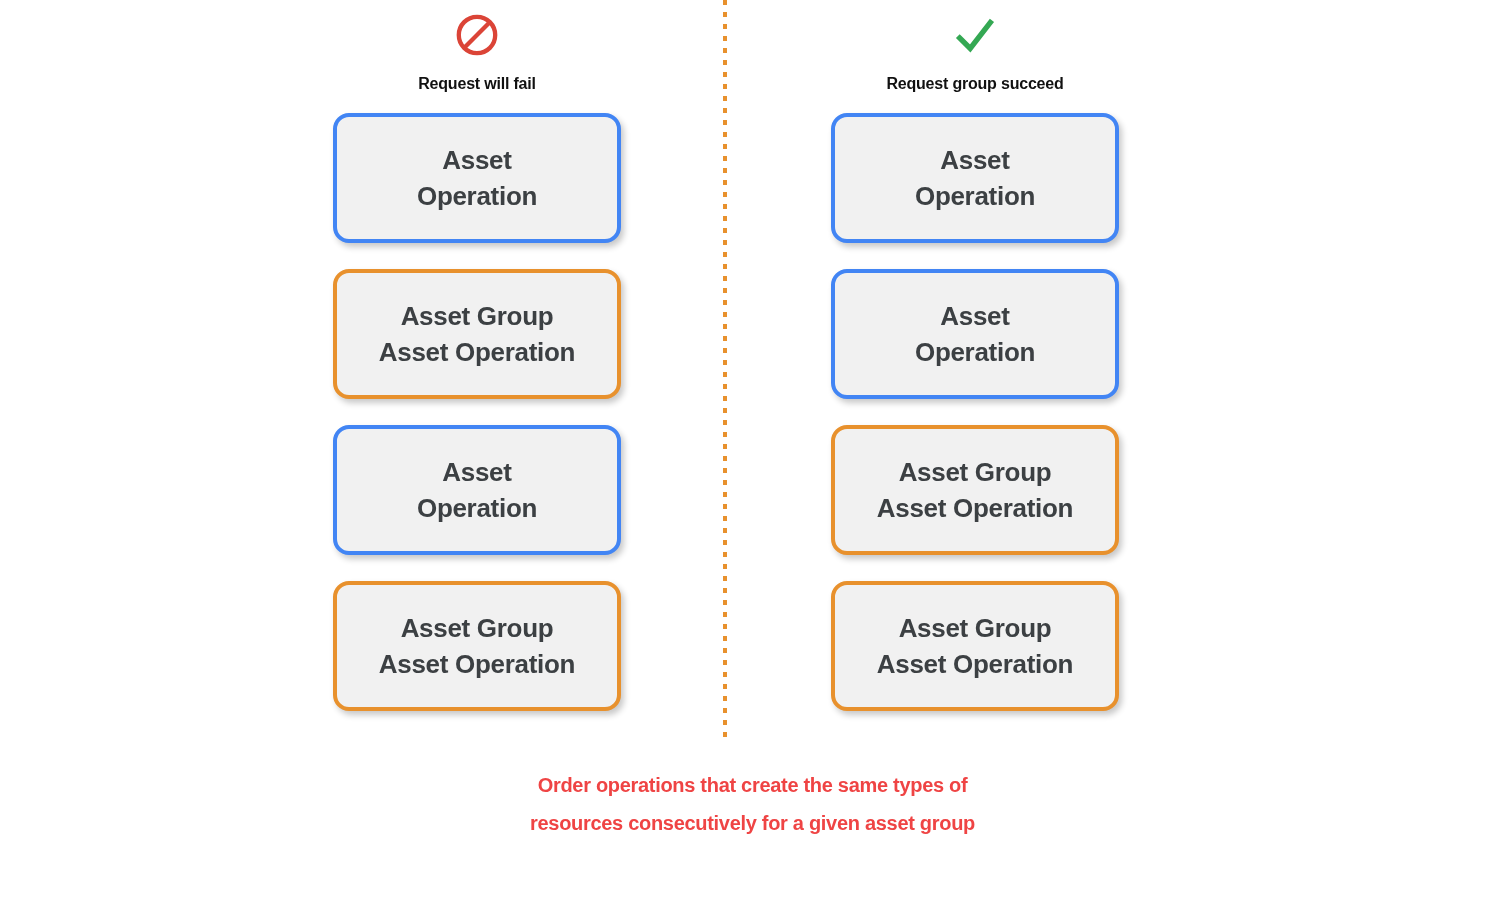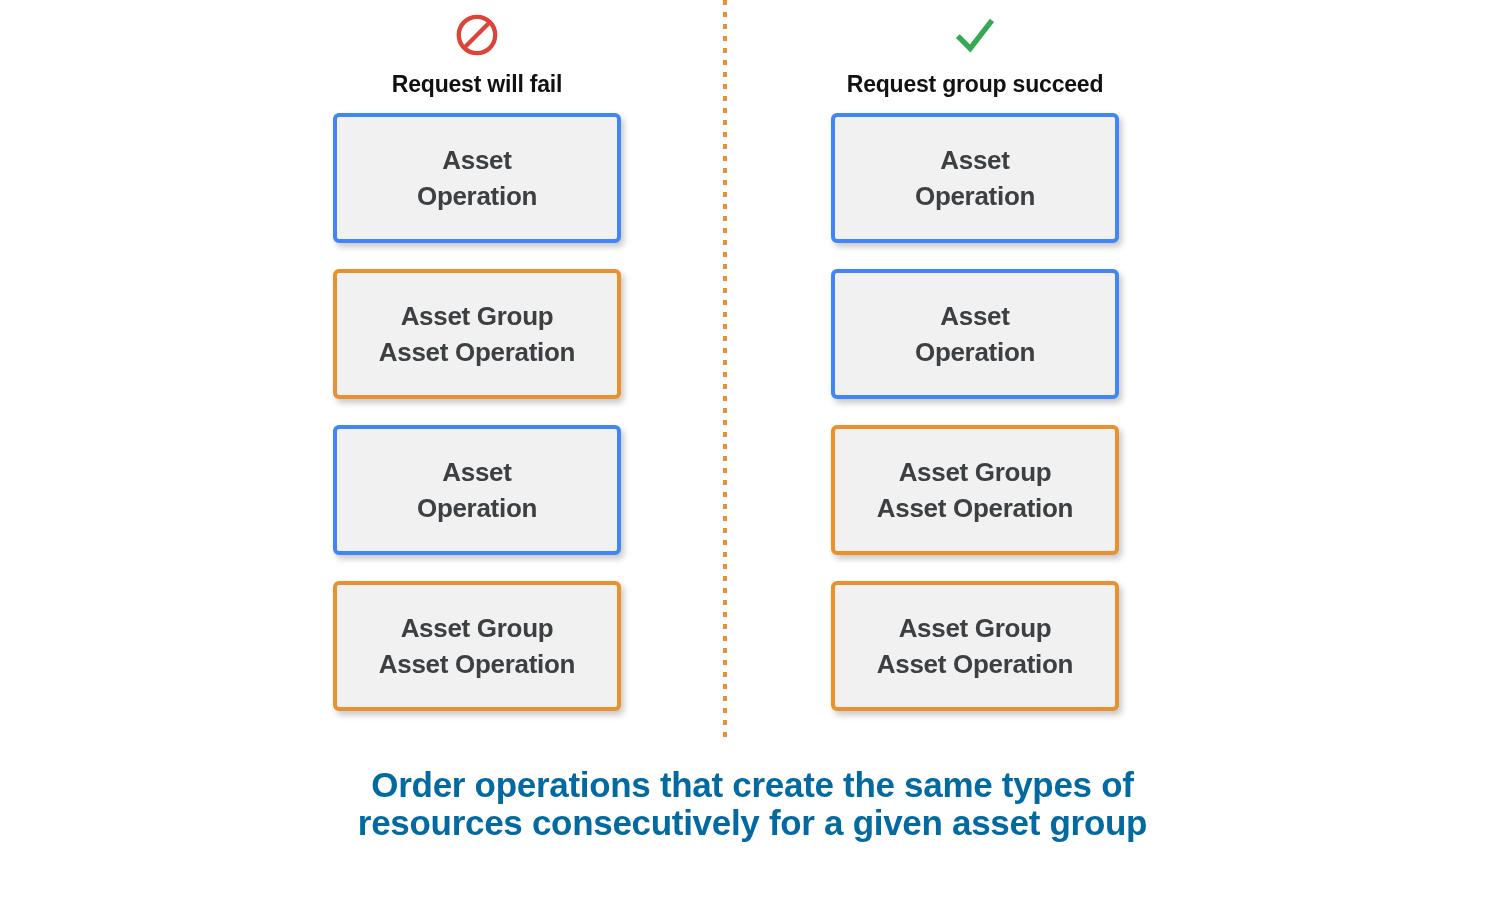--- a/index.html
+++ b/index.html
@@ -50,21 +50,21 @@
     text-align: center;
   }
   .status-icon {
     display: block;
     margin: 0 auto 6px auto;
     width: 46px;
     height: 46px;
   }
   .col-title {
     display: block;
-    font-size: 23px;
+    font-size: 16px;
     font-weight: bold;
     color: #111111;
     letter-spacing: -0.2px;
     line-height: 28px;
     white-space: nowrap;
     margin-top: 12px;
   }
 
   
   .box-stack {
@@ -72,21 +72,21 @@
     top: 113px;
     left: 6px;
     width: 288px;
   }
 
   .op-box {
     position: relative;
     width: 288px;
     height: 130px;
     margin-bottom: 26px;
-    border-radius: 6px;
+    border-radius: 16px;
     border: 4px solid #4285f4;
     background: #f1f1f1;
     box-shadow: 3px 4px 6px rgba(0,0,0,0.22);
     display: flex;
     align-items: center;
     justify-content: center;
     text-align: center;
   }
   .op-box.kind-asset       { border-color: #4285f4; }
   .op-box.kind-asset-group { border-color: #e8912d; text-align: center; }
@@ -100,23 +100,23 @@
     white-space: pre-line;
   }
 
   
   .caption {
     position: absolute;
     top: 766px;
     left: 0px;
     width: 1505px;
     text-align: center;
-    font-size: 35px;
+    font-size: 20px;
     font-weight: bold;
-    color: #0369a1;
+    color: #ef4444;
     line-height: 38px;
     letter-spacing: -0.3px;
     white-space: pre-line;
   }
 </style>
 </head>
 <body>
 
 <div id="diagram-root">
 

